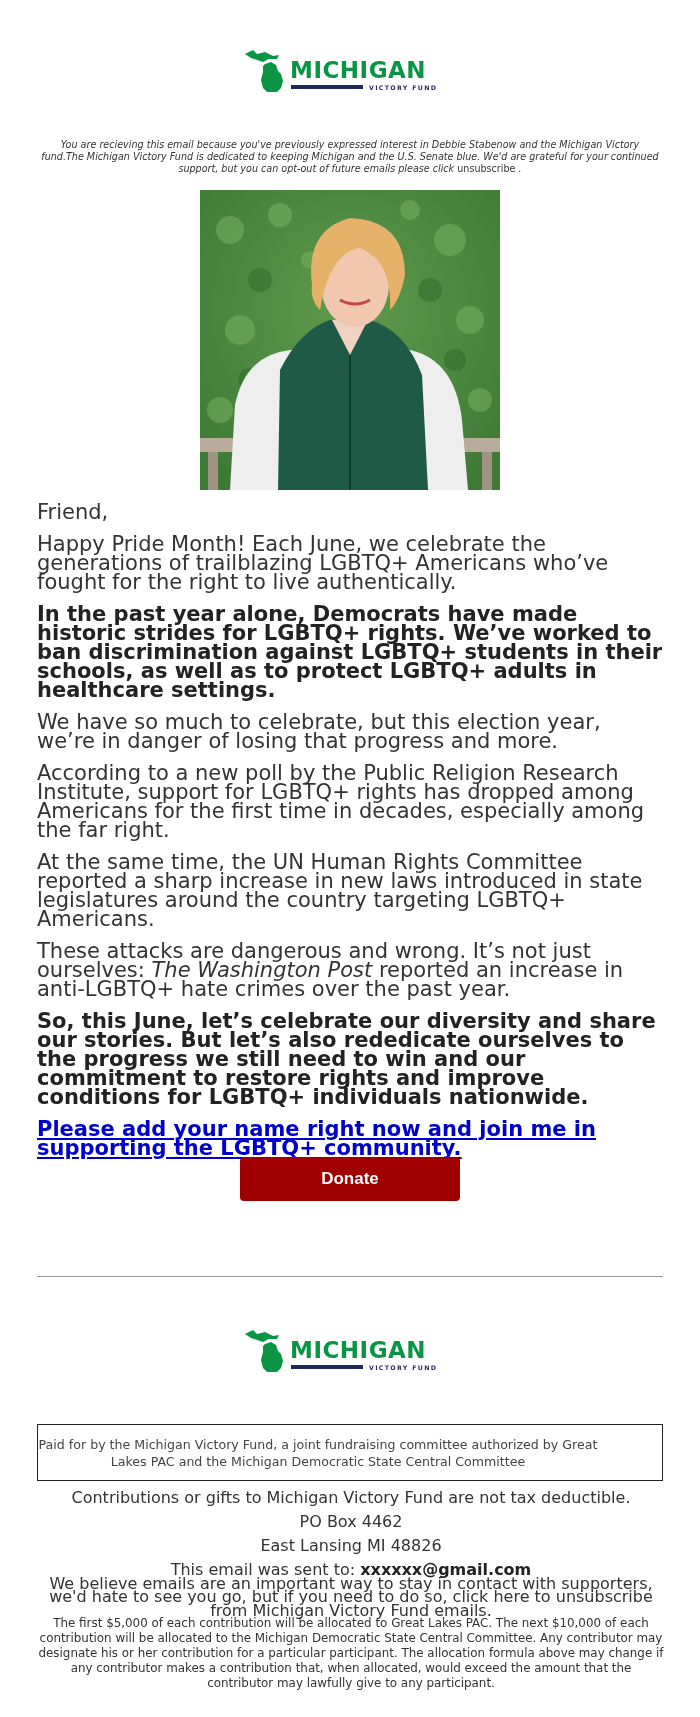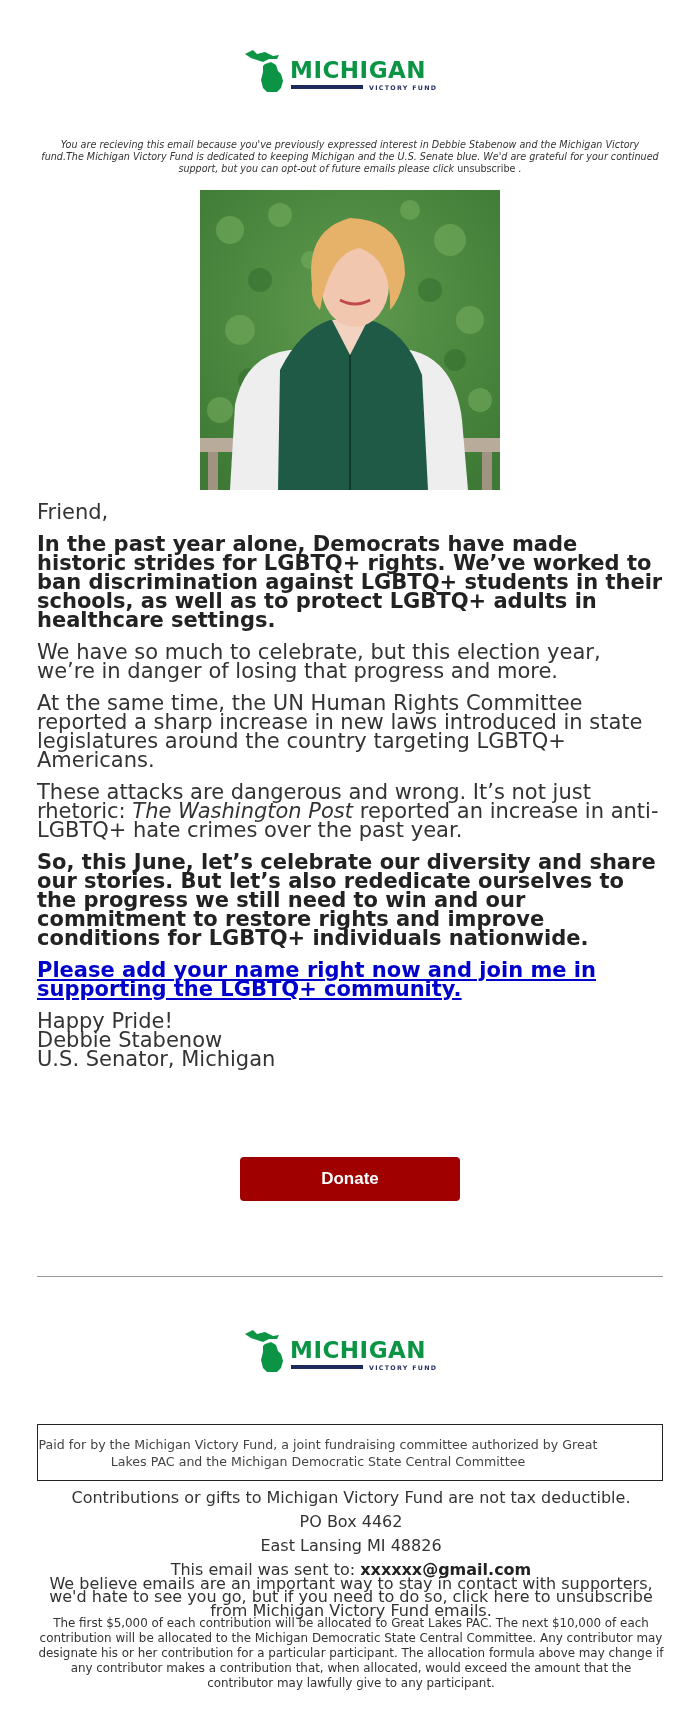--- a/index.html
+++ b/index.html
@@ -85,31 +85,28 @@
     <path d="M132 130 L150 165 L168 130 Z" fill="#f2d2c0"></path>
     <line x1="150" y1="165" x2="150" y2="300" stroke="#0f3b2d" stroke-width="2"></line>
     <ellipse cx="155" cy="95" rx="34" ry="42" fill="#f1c7b0"></ellipse>
     <path d="M112 95 Q105 40 150 28 Q205 30 205 85 Q200 110 190 120 Q192 70 160 58 Q130 62 120 120 Q110 110 112 95 Z" fill="#e6b26a"></path>
     <path d="M140 110 Q155 118 170 110" stroke="#c04a4a" stroke-width="3" fill="none"></path>
   </svg>
 </div>
 
 <div class="content">
   <p>Friend,</p>
+  <p>Happy Pride Month! Each June, we celebrate the generations of trailblazing LGBTQ+ Americans who’ve fought for the right to live authentically.</p>
   <p><b>In the past year alone, Democrats have made historic strides for LGBTQ+ rights. We’ve worked to ban discrimination against LGBTQ+ students in their schools, as well as to protect LGBTQ+ adults in healthcare settings.</b></p>
   <p>We have so much to celebrate, but this election year, we’re in danger of losing that progress and more.</p>
+  <p>According to a new poll by the Public Religion Research Institute, support for LGBTQ+ rights has dropped among Americans for the first time in decades, especially among the far right.</p>
   <p>At the same time, the UN Human Rights Committee reported a sharp increase in new laws introduced in state legislatures around the country targeting LGBTQ+ Americans.</p>
-  <p><span>These attacks are dangerous and wrong. It’s not just rhetoric: </span><i>The Washington Post</i><span> reported an increase in anti-LGBTQ+ hate crimes over the past year.</span></p>
+  <p><span>These attacks are dangerous and wrong. It’s not just ourselves: </span><i>The Washington Post</i><span> reported an increase in anti-LGBTQ+ hate crimes over the past year.</span></p>
   <p><b>So, this June, let’s celebrate our diversity and share our stories. But let’s also rededicate ourselves to the progress we still need to win and our commitment to restore rights and improve conditions for LGBTQ+ individuals nationwide.</b></p>
   <p><a href="#">Please add your name right now and join me in supporting the LGBTQ+ community.</a></p>
-  <div class="signature">
-    <div>Happy Pride!</div>
-    <div>Debbie Stabenow</div>
-    <div>U.S. Senator, Michigan</div>
-  </div>
 </div>
 
 <div class="donate-wrap">
   <a href="#" class="donate">Donate</a>
 </div>
 
 <div class="divider"></div>
 
 <div class="logo logo-bottom">
   <svg width="206" height="48" viewBox="0 0 206 48">

